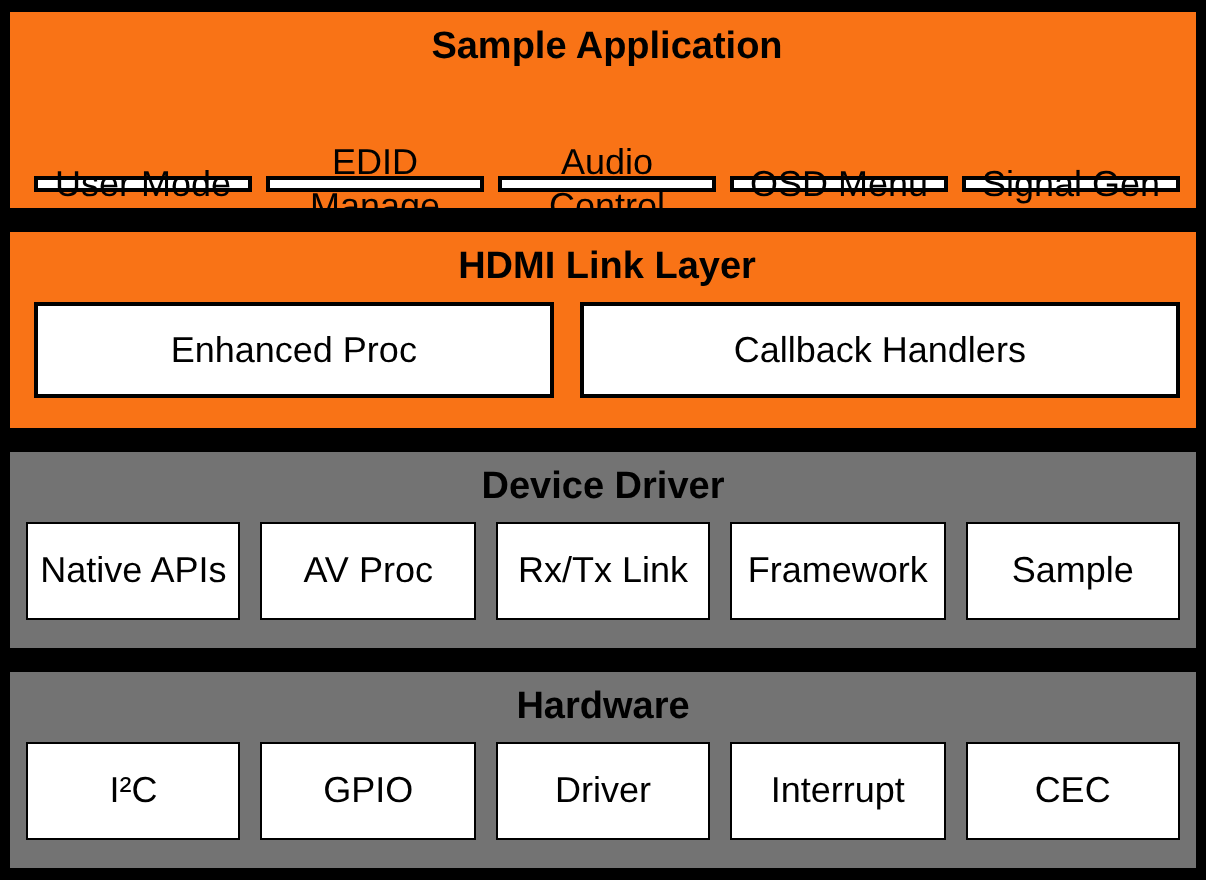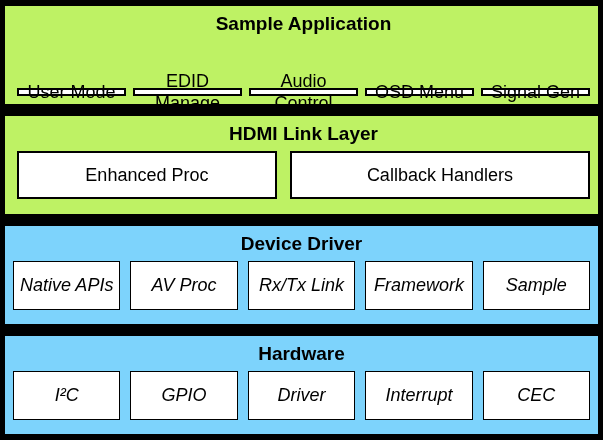--- a/index.html
+++ b/index.html
@@ -18,22 +18,22 @@
     flex-direction: column;
     gap: 12px;
   }
   .layer {
     flex: 1;
     display: flex;
     flex-direction: column;
     padding: 0 8px;
     min-height: 0;
   }
-  .layer.gray  { background: #bef264; padding-left: 12px; }
-  .layer.white { background: #7dd3fc; }
+  .layer.gray  { background: #f97316; padding-left: 12px; }
+  .layer.white { background: #737373; }
   .layer-title {
     height: 35px;
     line-height: 36px;
     text-align: center;
     font-weight: bold;
     font-size: 19px;
     white-space: nowrap;
   }
   .box-row {
     flex: 1;
@@ -54,21 +54,21 @@
     padding: 2px 4px;
   }
   
   .layer-app .box-row { gap: 7px; margin-bottom: 8px; margin-top: 47px; }
   .layer-app .box { border-width: 2px; }
   
   .layer-link .box-row { gap: 13px; margin-bottom: 15px; }
   .layer-link .box.narrow { flex: 0.86; }
   
   .layer-driver .box-row, .layer-hw .box-row { gap: 10px; margin-bottom: 14px; }
-  .layer-driver .box, .layer-hw .box { border-width: 1.5px; font-style: italic; }
+  .layer-driver .box, .layer-hw .box { border-width: 1.5px; }
 </style>
 </head>
 <body>
 
 <div class="canvas">
 
   <section class="layer gray layer-app">
     <div class="layer-title">Sample Application</div>
     <div class="box-row">
       <div class="box">User Mode</div>

